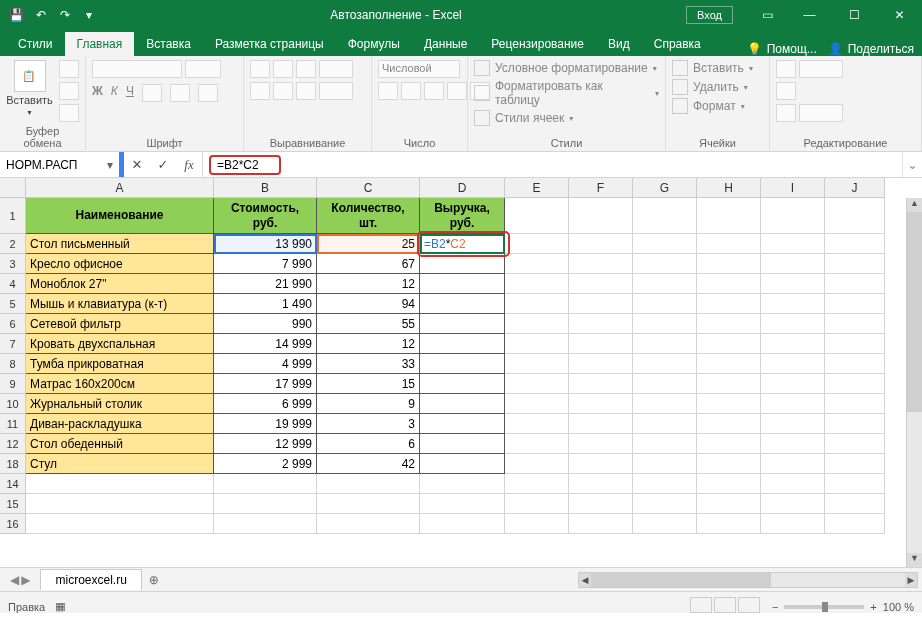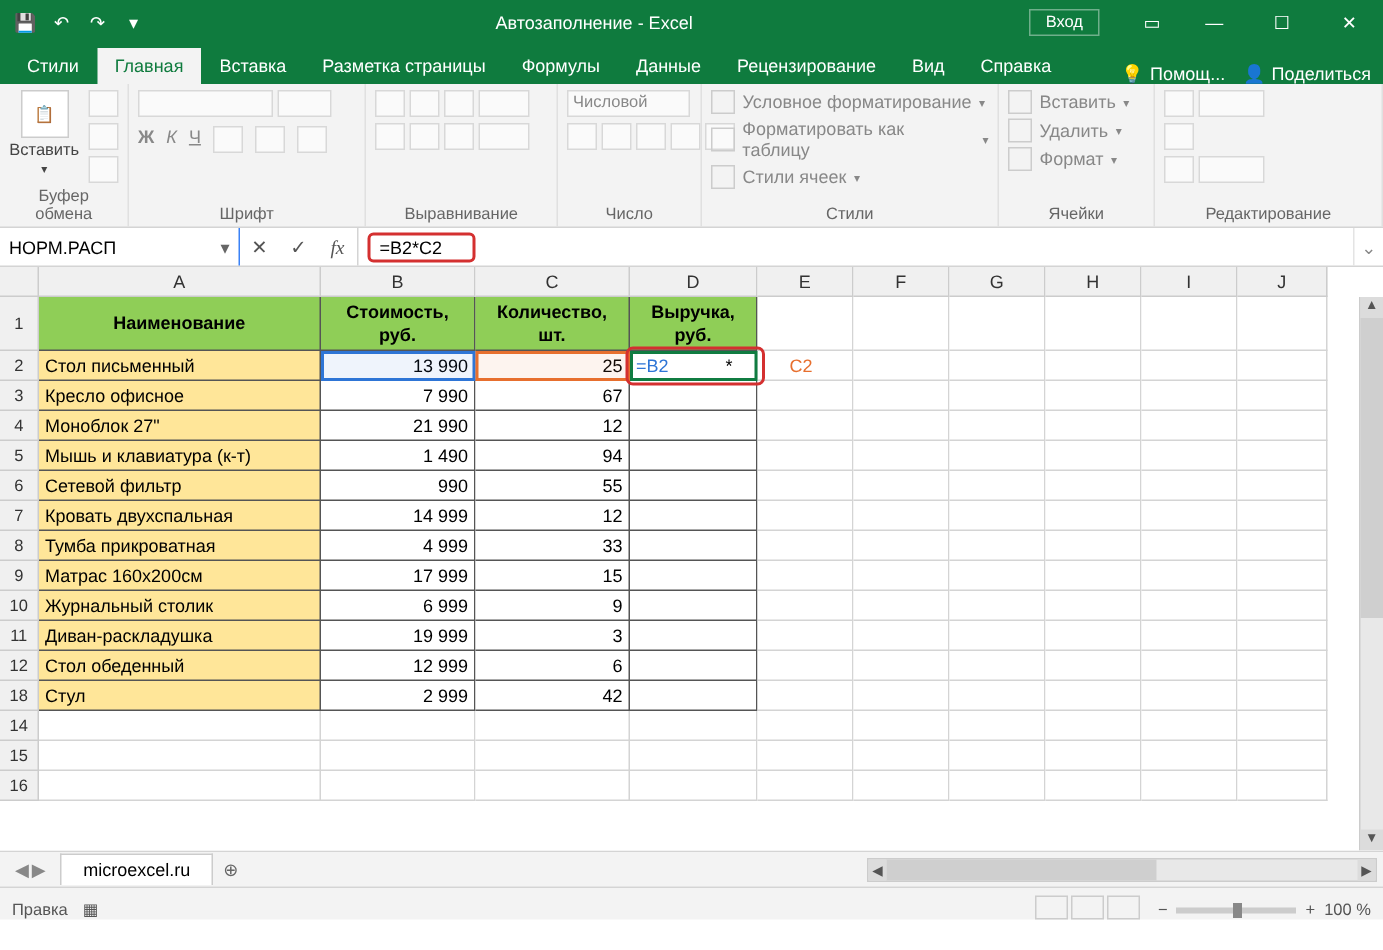--- a/index.html
+++ b/index.html
@@ -30,21 +30,21 @@
 .ribbon .bigbtn { display: flex; flex-direction: column; align-items: center; gap: 2px; font-size: 11px; color: #444; width: 52px; }
 .ribbon .bigbtn .ic { width: 32px; height: 32px; background: #fff; border: 1px solid #ccc; display: flex; align-items: center; justify-content: center; }
 .ribbon .col { display: flex; flex-direction: column; gap: 4px; }
 .ribbon .smallic { width: 20px; height: 18px; border: 1px solid #d8d8d8; background: #fafafa; }
 .ribbon .rowic { display: flex; gap: 3px; }
 .ribbon .textbtn { display: flex; align-items: center; gap: 5px; font-size: 12px; color: #888; }
 .ribbon .textbtn .sq { width: 16px; height: 16px; border: 1px solid #ccc; }
 
 
 .fxbar { height: 26px; border-bottom: 1px solid #d4d4d4; display: flex; align-items: stretch; background: #fff; }
-.fxbar .namebox { width: 160px; border-right: 1px solid #3b82f6; padding: 0 6px; display: flex; align-items: center; justify-content: space-between; font-size: 12px; }
+.fxbar .namebox { width: 124px; border-right: 5px solid #3b82f6; padding: 0 6px; display: flex; align-items: center; justify-content: space-between; font-size: 12px; }
 .fxbar .namebox .dd { color: #666; }
 .fxbar .fxbtns { display: flex; align-items: center; border-right: 1px solid #d4d4d4; }
 .fxbar .fxbtns span { width: 26px; text-align: center; color: #555; font-size: 13px; cursor: pointer; }
 .fxbar .fxbtns span.fx { font-style: italic; font-family: "Times New Roman", serif; }
 .fxbar .formula { flex: 1; display: flex; align-items: center; padding: 0 6px; font-size: 12px; position: relative; }
 .fxbar .formula .box { border: 2px solid #d43030; border-radius: 4px; padding: 1px 20px 1px 6px; }
 .fxbar .expand { width: 20px; display: flex; align-items: center; justify-content: center; color: #888; border-left: 1px solid #e4e4e4; }
 
 
 .grid-wrap { position: relative; height: 389px; overflow: hidden; background: #fff; }
@@ -56,21 +56,21 @@
 .cells { position: absolute; left: 26px; top: 20px; }
 .cell { position: absolute; border-right: 1px solid #d4d4d4; border-bottom: 1px solid #d4d4d4; font-size: 12px; padding: 0 4px; display: flex; align-items: center; overflow: hidden; white-space: nowrap; }
 .cell.h1 { background: #8fce57; font-weight: bold; justify-content: center; text-align: center; border-right: 1px solid #555; border-bottom: 1px solid #555; line-height: 1.2; }
 .cell.name { background: #ffe699; border-right: 1px solid #555; border-bottom: 1px solid #555; }
 .cell.data { justify-content: flex-end; border-right: 1px solid #555; border-bottom: 1px solid #555; background: #fff; }
 .cell.empty { background: #fff; }
 
 .refB { position: absolute; border: 2px solid #2e75d6; background: rgba(46,117,214,0.08); pointer-events: none; }
 .refC { position: absolute; border: 2px solid #e76f2e; background: rgba(231,111,46,0.08); pointer-events: none; }
 .activeD { position: absolute; border: 2px solid #107c41; background: #fff; }
-.activeD .txt { font-size: 12px; padding: 0 2px; display: flex; align-items: center; height: 100%; gap: 38px; }
+.activeD .txt { font-size: 12px; padding: 0 2px; display: flex; align-items: center; height: 100%; }
 .activeD .txt .b { color: #2e75d6; } .activeD .txt .c { color: #e76f2e; }
 .redring { position: absolute; border: 2px solid #d43030; border-radius: 5px; pointer-events: none; }
 
 
 .sheetbar { height: 24px; background: #f3f3f3; border-top: 1px solid #d4d4d4; display: flex; align-items: center; font-size: 12px; }
 .sheetbar .nav { display: flex; gap: 2px; padding: 0 10px; color: #888; }
 .sheetbar .sheet { background: #fff; border: 1px solid #ccc; border-bottom: none; padding: 3px 14px; }
 .sheetbar .add { width: 24px; text-align: center; color: #666; }
 .sheetbar .hscroll { margin-left: auto; width: 340px; height: 16px; background: #e8e8e8; border: 1px solid #ccc; position: relative; margin-right: 4px; }
 .sheetbar .hscroll .thumb { position: absolute; left: 12px; top: 0; width: 180px; height: 100%; background: #cfcfcf; }

